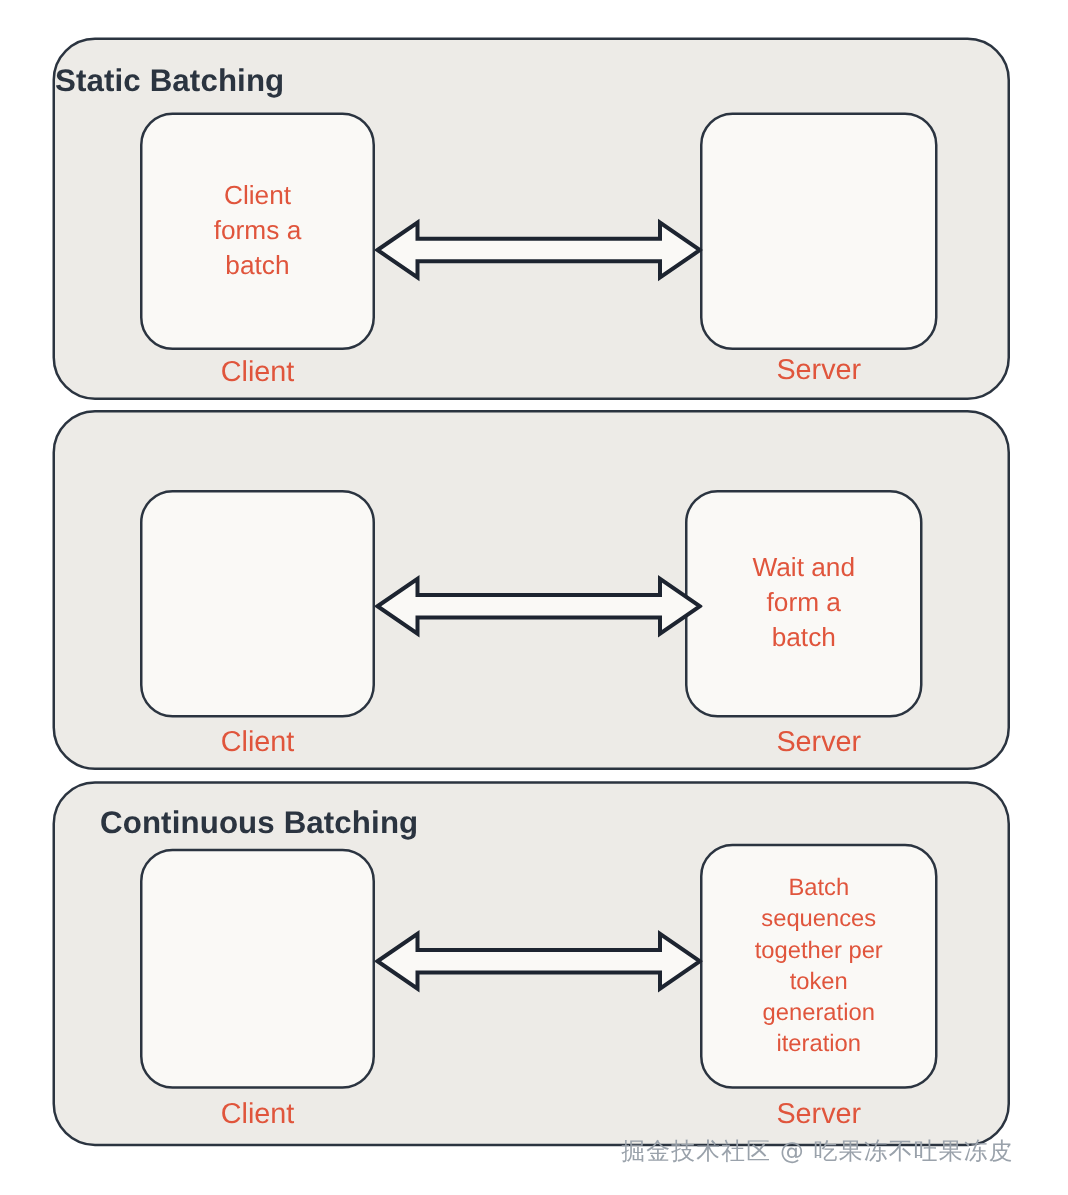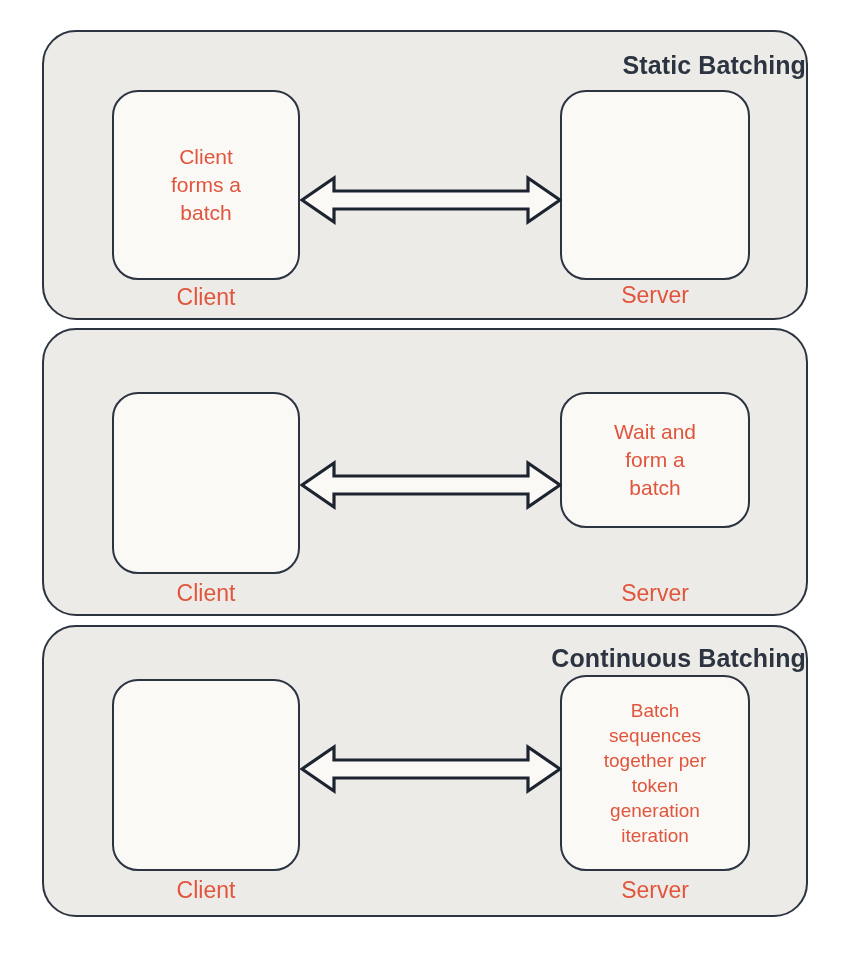--- a/index.html
+++ b/index.html
@@ -32,29 +32,29 @@
     box-sizing: border-box;
   }
   .panel-1 { top: 30px;  height: 290px; }
   .panel-2 { top: 328px; height: 288px; }
   .panel-3 { top: 625px; height: 292px; }
 
   .panel-title {
     position: absolute;
     left: 0;
     right: 0;
-    text-align: right;
+    text-align: left;
     font-size: 25px;
     font-weight: bold;
     color: #2b3440;
     letter-spacing: 0.1px;
   }
   .panel-1 .panel-title { top: 19px; }
   .panel-2 .panel-title { top: 18px; }
-  .panel-3 .panel-title { top: 17px; }
+  .panel-3 .panel-title { top: 17px; padding-left: 36px; }
 
   .node {
     position: absolute;
     background: #faf9f6;
     border: 2.5px solid #2b3440;
     border-radius: 26px;
     box-sizing: border-box;
     display: flex;
     align-items: center;
     justify-content: center;
@@ -80,21 +80,21 @@
 
   
   .panel-1 .node-left   { left: 68px;  top: 58px;  width: 188px; height: 190px; }
   .panel-1 .node-right  { left: 516px; top: 58px;  width: 190px; height: 190px; }
   .panel-1 .label-left  { left: 68px;  top: 252px; width: 188px; }
   .panel-1 .label-right { left: 516px; top: 250px; width: 190px; }
   .panel-1 .arrow-wrap  { left: 256px; top: 138px; width: 262px; height: 60px; }
 
   
   .panel-2 .node-left   { left: 68px;  top: 62px;  width: 188px; height: 182px; }
-  .panel-2 .node-right  { left: 516px; top: 62px;  width: 190px; height: 136px; }
+  .panel-2 .node-right  { left: 504px; top: 62px;  width: 190px; height: 182px; }
   .panel-2 .label-left  { left: 68px;  top: 250px; width: 188px; }
   .panel-2 .label-right { left: 516px; top: 250px; width: 190px; }
   .panel-2 .arrow-wrap  { left: 256px; top: 125px; width: 262px; height: 60px; }
 
   
   .panel-3 .node-left   { left: 68px;  top: 52px;  width: 188px; height: 192px; }
   .panel-3 .node-right  { left: 516px; top: 48px;  width: 190px; height: 196px; }
   .panel-3 .label-left  { left: 68px;  top: 250px; width: 188px; }
   .panel-3 .label-right { left: 516px; top: 250px; width: 190px; }
   .panel-3 .arrow-wrap  { left: 256px; top: 112px; width: 262px; height: 60px; }
@@ -182,14 +182,15 @@
     </div>
     <div class="node-label label-right">Server</div>
 
     <div class="arrow-wrap">
       <svg viewBox="0 0 262 60" preserveAspectRatio="none" aria-hidden="true">
         <polygon points="2,30 34,8 34,21 228,21 228,8 260,30 228,52 228,39 34,39 34,52" fill="#faf9f6" stroke="#1d2430" stroke-width="3.2" stroke-linejoin="miter"></polygon>
       </svg>
     </div>
   </div>
 
+  <div class="watermark">掘金技术社区 @ 吃果冻不吐果冻皮</div>
 
 </div>
 
 </body></html>

